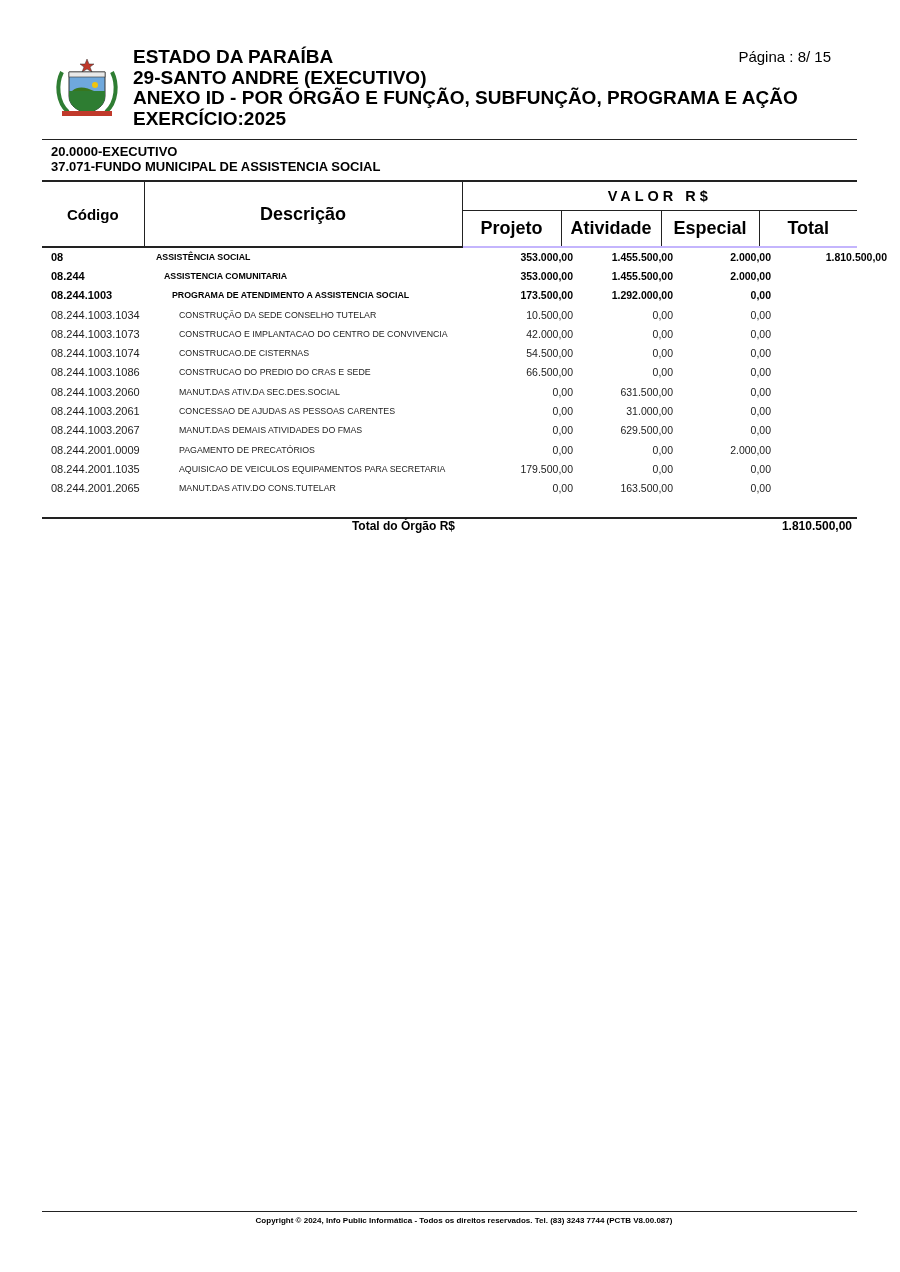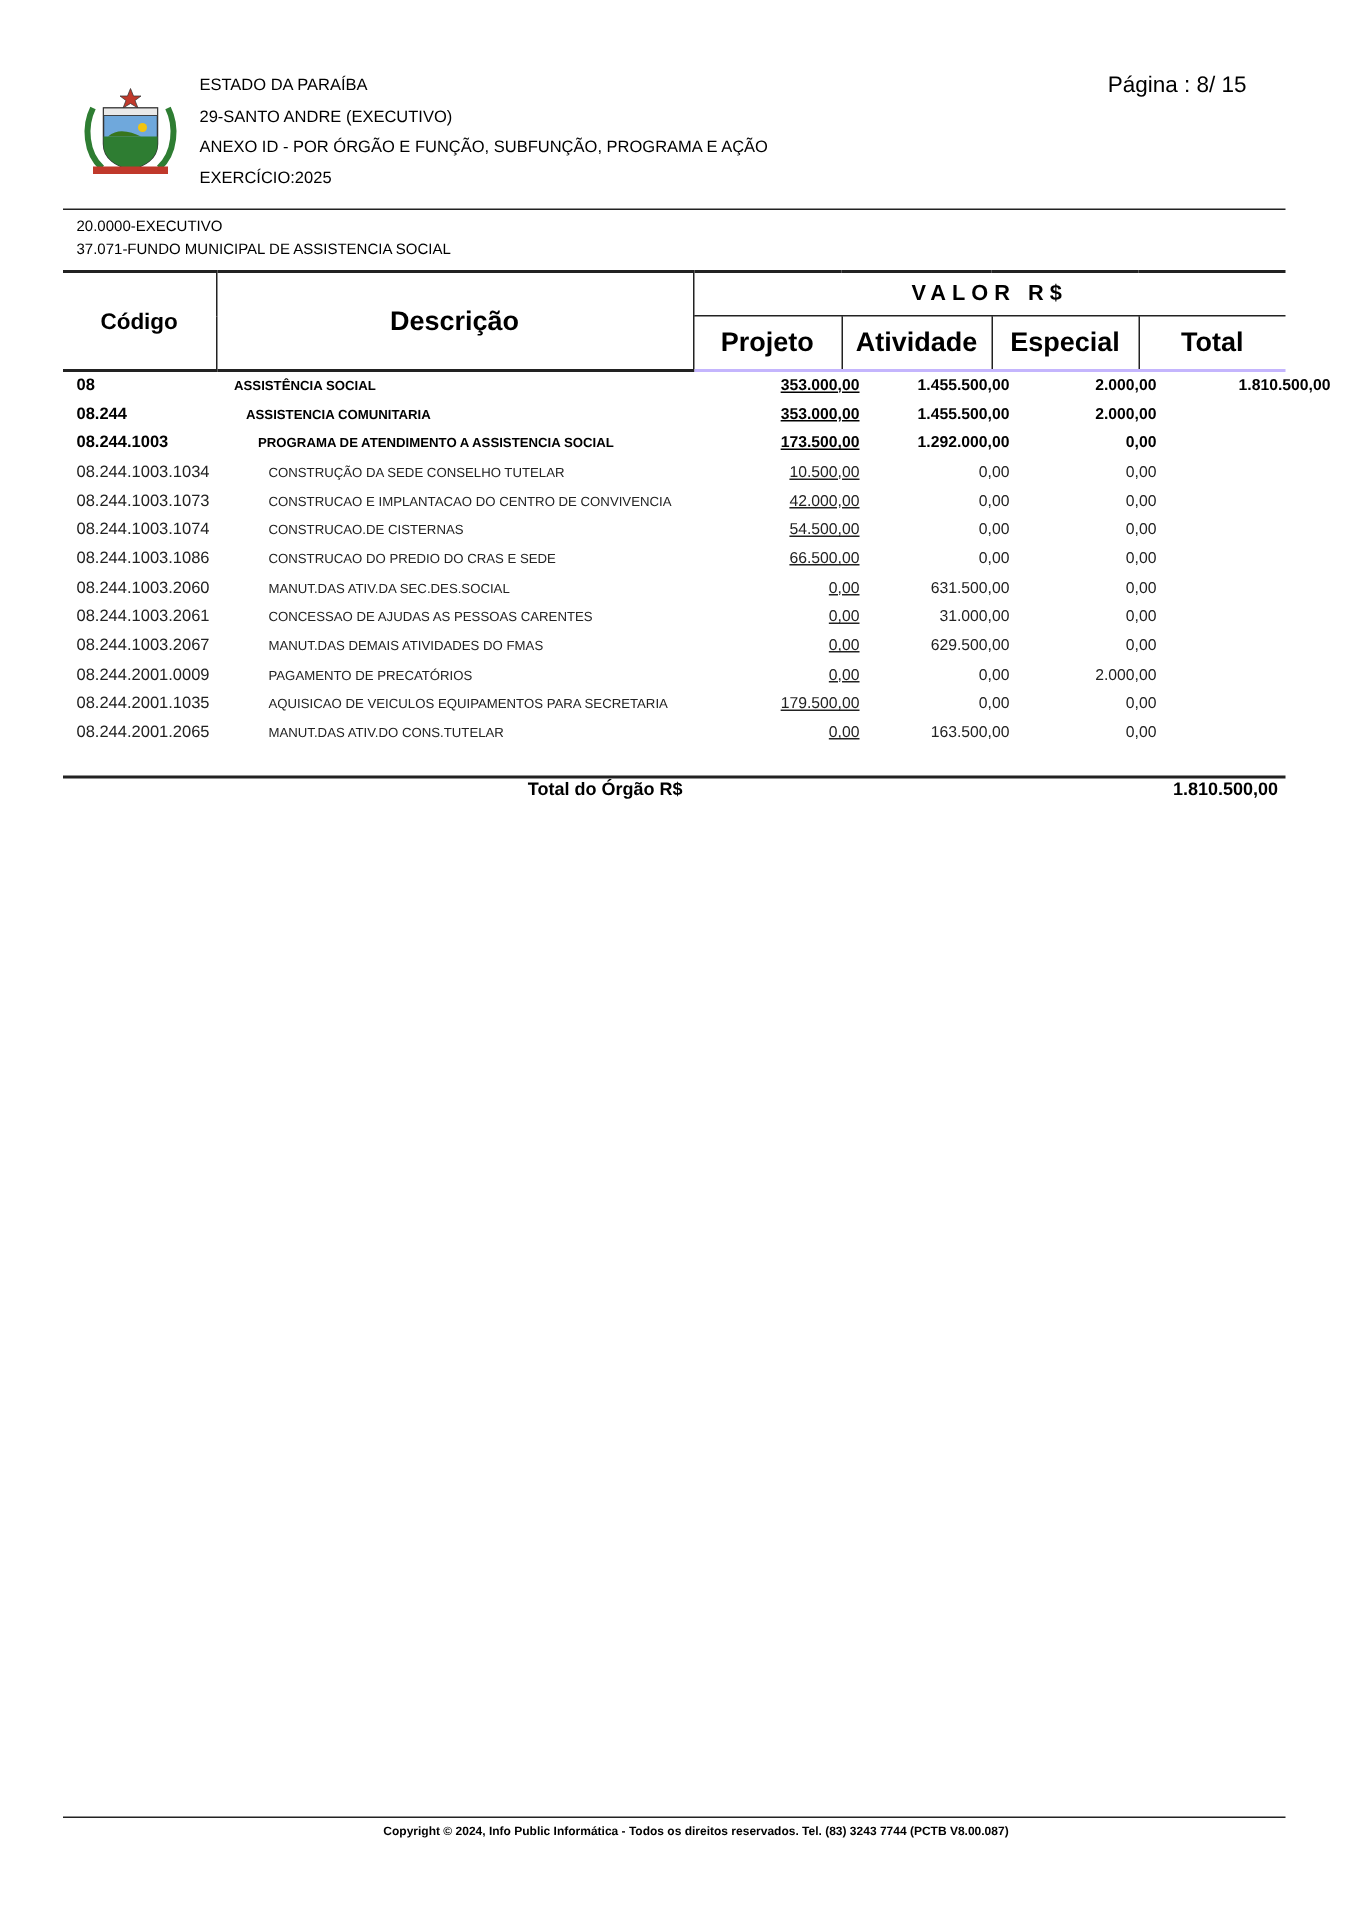--- a/index.html
+++ b/index.html
@@ -1,37 +1,37 @@
 <!DOCTYPE html>
 <html><head>
 <meta charset="utf-8">
 <style>
   html, body { margin: 0; padding: 0; background: #ffffff; }
   body { width: 900px; height: 1272px; position: relative; font-family: "Liberation Sans", sans-serif; color: #000; overflow: hidden; }
   .header { position: absolute; left: 0; top: 0; width: 900px; }
   .logo { position: absolute; left: 54px; top: 58px; width: 66px; height: 62px; }
   .title-block { position: absolute; left: 133px; top: 47px; }
-  .title-line { font-weight: normal; font-size: 11px; line-height: 20.5px; white-space: nowrap; }
+  .title-line { font-weight: bold; font-size: 19px; line-height: 20.5px; white-space: nowrap; }
   .page-num { position: absolute; right: 69px; top: 48px; font-size: 15px; }
   .rule-top { position: absolute; left: 42px; width: 815px; top: 139px; height: 0; border-top: 1.5px solid #222; }
-  .org-block { position: absolute; left: 51px; top: 144px; font-weight: normal; font-size: 10px; line-height: 15px; }
+  .org-block { position: absolute; left: 51px; top: 144px; font-weight: bold; font-size: 13px; line-height: 15px; }
   table.grid { position: absolute; left: 42px; top: 180px; width: 815px; border-collapse: collapse; table-layout: fixed; }
   table.grid th { font-weight: bold; padding: 0; }
   .th-top { border-top: 2px solid #222; }
   .th-code { width: 102px; font-size: 15px; border-right: 1.5px solid #222; border-bottom: 2px solid #222; text-align: center; height: 64px; }
   .th-desc { width: 318px; font-size: 18px; border-right: 1.5px solid #222; border-bottom: 2px solid #222; text-align: center; }
   .th-valor { font-size: 14.5px; letter-spacing: 4px; height: 28px; border-bottom: 1.5px solid #222; text-align: center; margin-left: 36px; }
   .th-sub { font-size: 18px; height: 34px; border-bottom: 2px solid #c4b5fd; text-align: center; }
   .th-sub.br { border-right: 1.5px solid #222; }
   table.rows { position: absolute; left: 42px; top: 247px; width: 815px; border-collapse: collapse; table-layout: fixed; }
   table.rows td { padding: 0; height: 19.3px; font-size: 10.5px; white-space: nowrap; vertical-align: middle; }
   .c-code { width: 102px; padding-left: 9px !important; font-size: 11px !important; color: #222; }
   .c-desc { width: 318px; font-size: 8.8px !important; color: #222; }
   .c-num { text-align: right; color: #222; }
-  .c-proj { width: 99px; padding-right: 0 !important; text-decoration: underline; }
+  .c-proj { width: 99px; padding-right: 0 !important; }
   .c-ativ { width: 100px; }
   .c-esp { width: 98px; }
   .c-tot { width: 116px; padding-right: 5px !important; }
   tr.bold td { font-weight: bold; color: #000; }
   tr.bold td.c-code { font-size: 11px !important; }
   tr.bold td.c-desc { font-size: 8.8px !important; }
   .ind0 { padding-left: 3px !important; }
   .ind1 { padding-left: 11px !important; }
   .ind2 { padding-left: 19px !important; }
   .ind3 { padding-left: 26px !important; }

